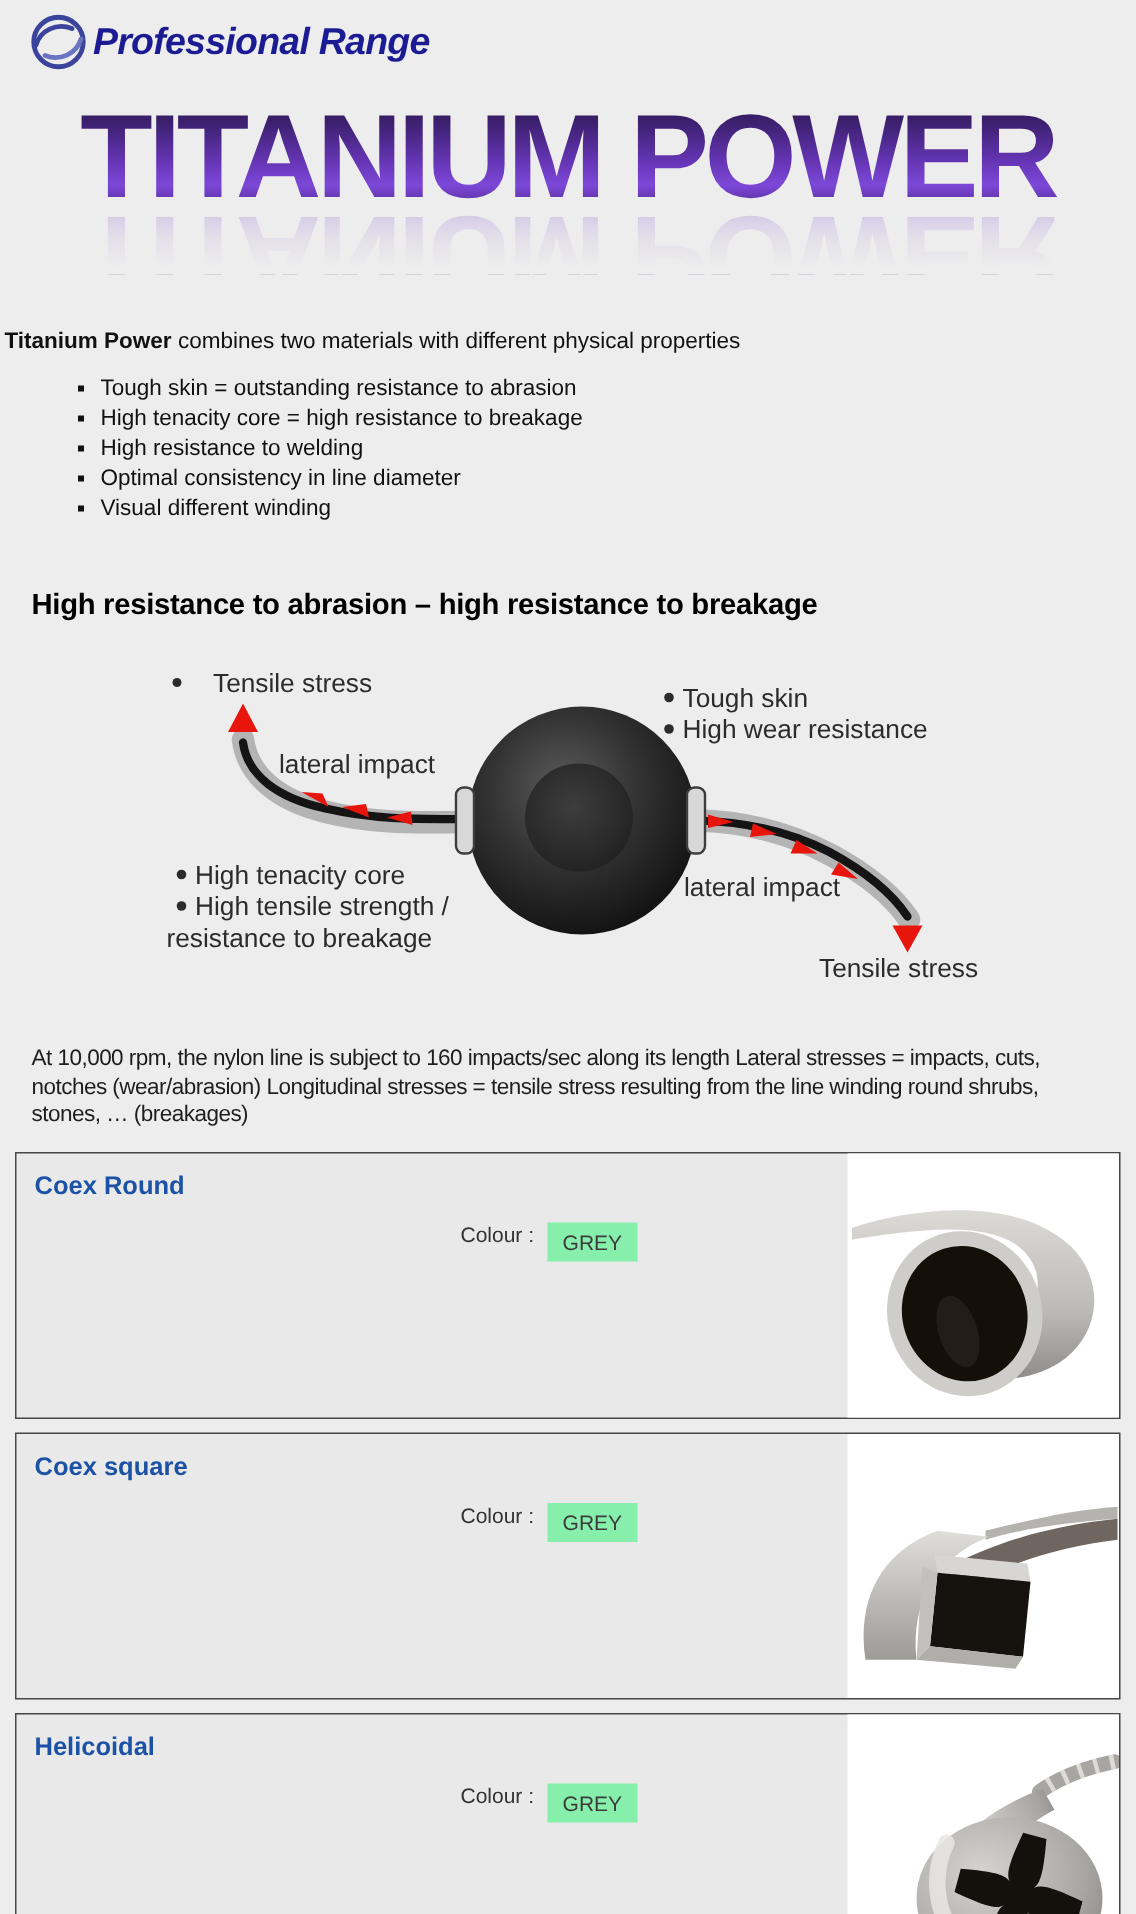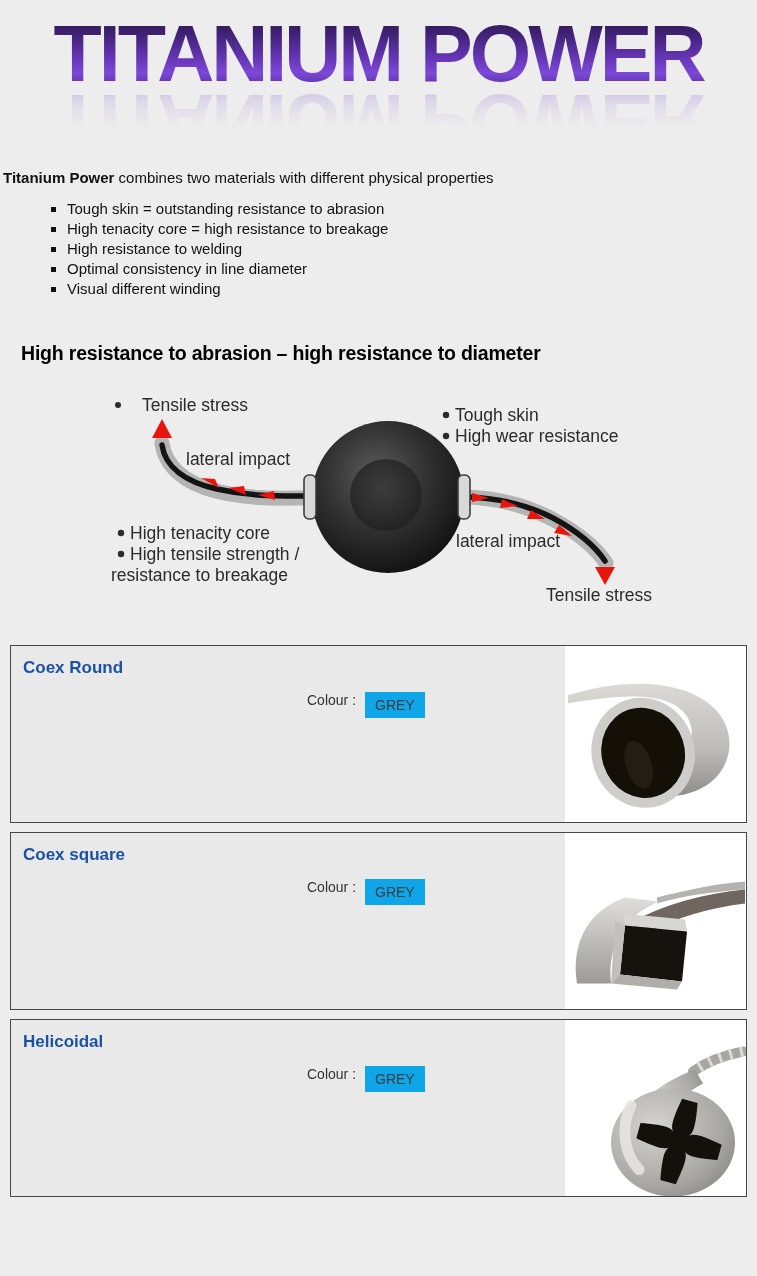--- a/index.html
+++ b/index.html
@@ -47,49 +47,59 @@
   
   .body-text { margin: 18px 18px 0 21px; font-size: 15px; line-height: 1.22; color: #1e1e1e; letter-spacing: -0.35px; }
   
   .cards { margin: 16px 10px 0 10px; display: flex; flex-direction: column; gap: 9px; }
   .card {
     position: relative; height: 178px; box-sizing: border-box;
     background: #e9e9e9; border: 1px solid #474747; padding-left: 48px;
   }
   .card-title { position: absolute; left: 12px; top: 12px; margin: 0; font-size: 17px; color: #1b52a5; font-weight: bold; }
   .colour-row { position: absolute; left: 296px; top: 46px; display: flex; gap: 9px; font-size: 14px; color: #333; }
-  .colour-chip { background: #0ea5e9; color: #3c3c3c; padding: 5px 10px; display: inline-block; }
+  .colour-chip { background: #86efac; color: #3c3c3c; padding: 5px 10px; display: inline-block; }
   .card-image { position: absolute; top: 0; right: 0; width: 181px; height: 100%; background: #fff; overflow: hidden; }
   .card-image svg { width: 100%; height: 100%; display: block; }
 </style>
 </head>
 <body>
 
 <div class="page">
 
+  <div class="header">
+    <span class="logo">
+      <svg viewBox="0 0 42 42" width="42" height="42">
+        <circle cx="21" cy="21" r="16.5" fill="none" stroke="#3b449c" stroke-width="3.2"></circle>
+        <path d="M6,23 C9,13 20,8 30,12" fill="none" stroke="#3b449c" stroke-width="3.2" stroke-linecap="round"></path>
+        <path d="M36,19 C33,29 22,34 12,30" fill="none" stroke="#6a74c0" stroke-width="3.2" stroke-linecap="round"></path>
+      </svg>
+    </span>
+    <span class="brand">Professional Range</span>
+  </div>
 
   <div class="hero">
     <div class="hero-title">TITANIUM POWER</div>
     <div class="hero-mirror">
       <span class="hero-mirror-text">TITANIUM POWER</span>
       <div class="hero-fade"></div>
     </div>
   </div>
 
   <p class="lead"><b>Titanium Power</b><span> combines two materials with different physical properties</span></p>
 
   <ul class="features">
     <li>Tough skin = outstanding resistance to abrasion</li>
     <li>High tenacity core = high resistance to breakage</li>
     <li>High resistance to welding</li>
     <li>Optimal consistency in line diameter</li>
     <li>Visual different winding</li>
   </ul>
 
-  <h2 class="section-heading">High resistance to abrasion – high resistance to diameter</h2>
+  <h2 class="section-heading">High resistance to abrasion – high resistance to breakage</h2>
 
   <div class="diagram">
     <svg viewBox="0 0 560 240" width="560" height="240" font-family="&quot;Liberation Sans&quot;, sans-serif">
       <defs>
         <radialGradient id="sph" cx="42%" cy="36%" r="72%">
           <stop offset="0%" stop-color="#5c5c5c"></stop>
           <stop offset="45%" stop-color="#333333"></stop>
           <stop offset="100%" stop-color="#0d0d0d"></stop>
         </radialGradient>
         <radialGradient id="core" cx="45%" cy="40%" r="70%">
@@ -133,20 +143,21 @@
       <circle cx="23" cy="144" r="3.2" fill="#2b2b2b"></circle>
       <text x="32" y="150">High tenacity core</text>
       <circle cx="23" cy="165" r="3.2" fill="#2b2b2b"></circle>
       <text x="32" y="171">High tensile strength /</text>
       <text x="13" y="192">resistance to breakage</text>
       <text x="358" y="158">lateral impact</text>
       <text x="448" y="212">Tensile stress</text>
     </svg>
   </div>
 
+  <p class="body-text">At 10,000 rpm, the nylon line is subject to 160 impacts/sec along its length Lateral stresses = impacts, cuts, notches (wear/abrasion) Longitudinal stresses = tensile stress resulting from the line winding round shrubs, stones, … (breakages)</p>
 
   <div class="cards">
 
     <section class="card">
       <h3 class="card-title">Coex Round</h3>
       <div class="colour-row">
         <span>Colour :</span>
         <span class="colour-chip">GREY</span>
       </div>
       <div class="card-image">

